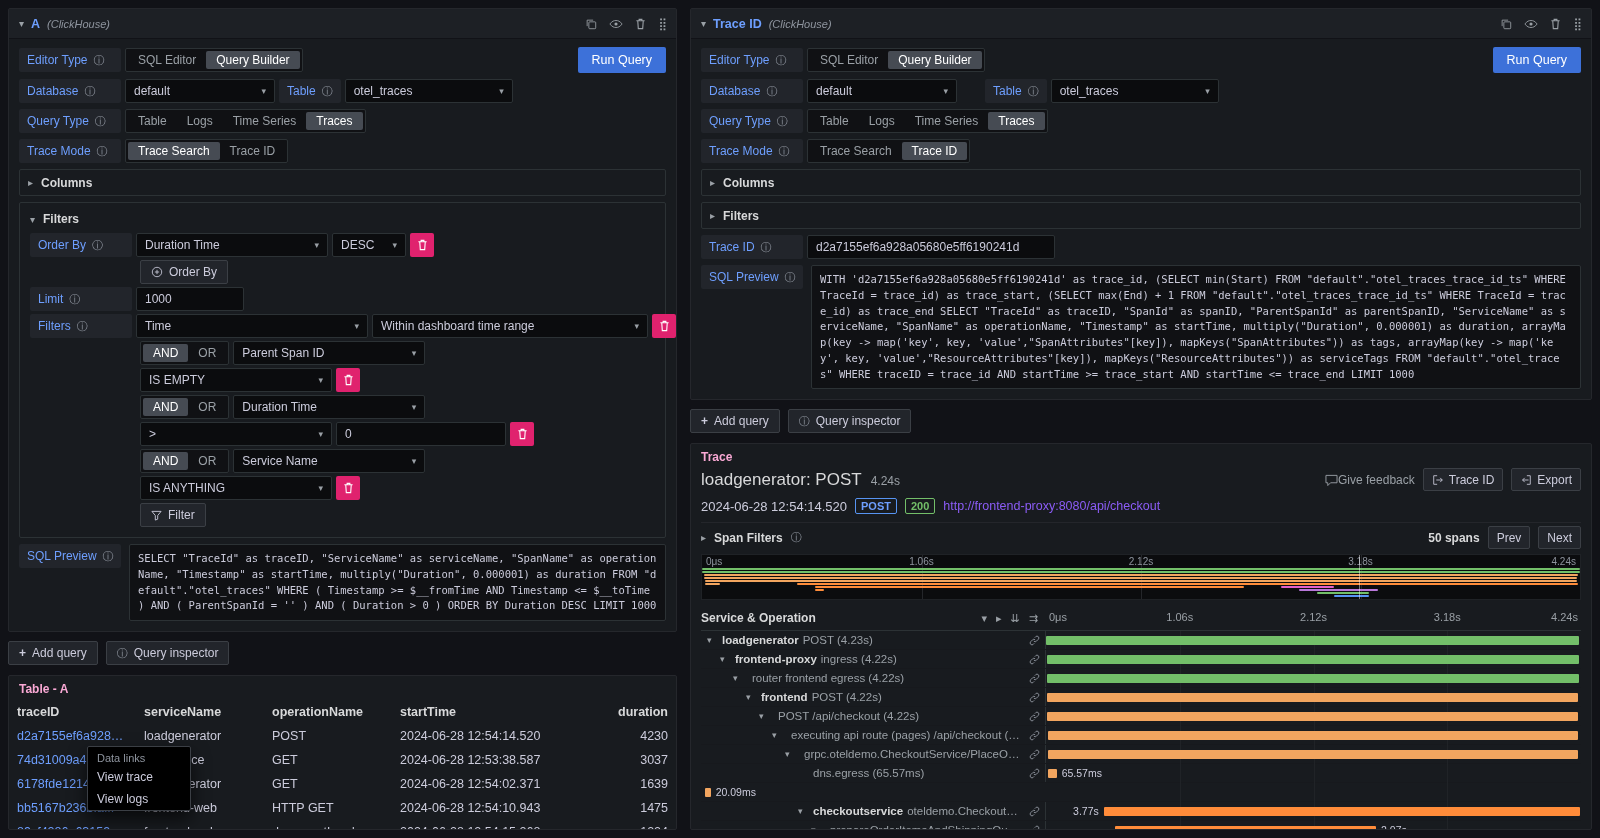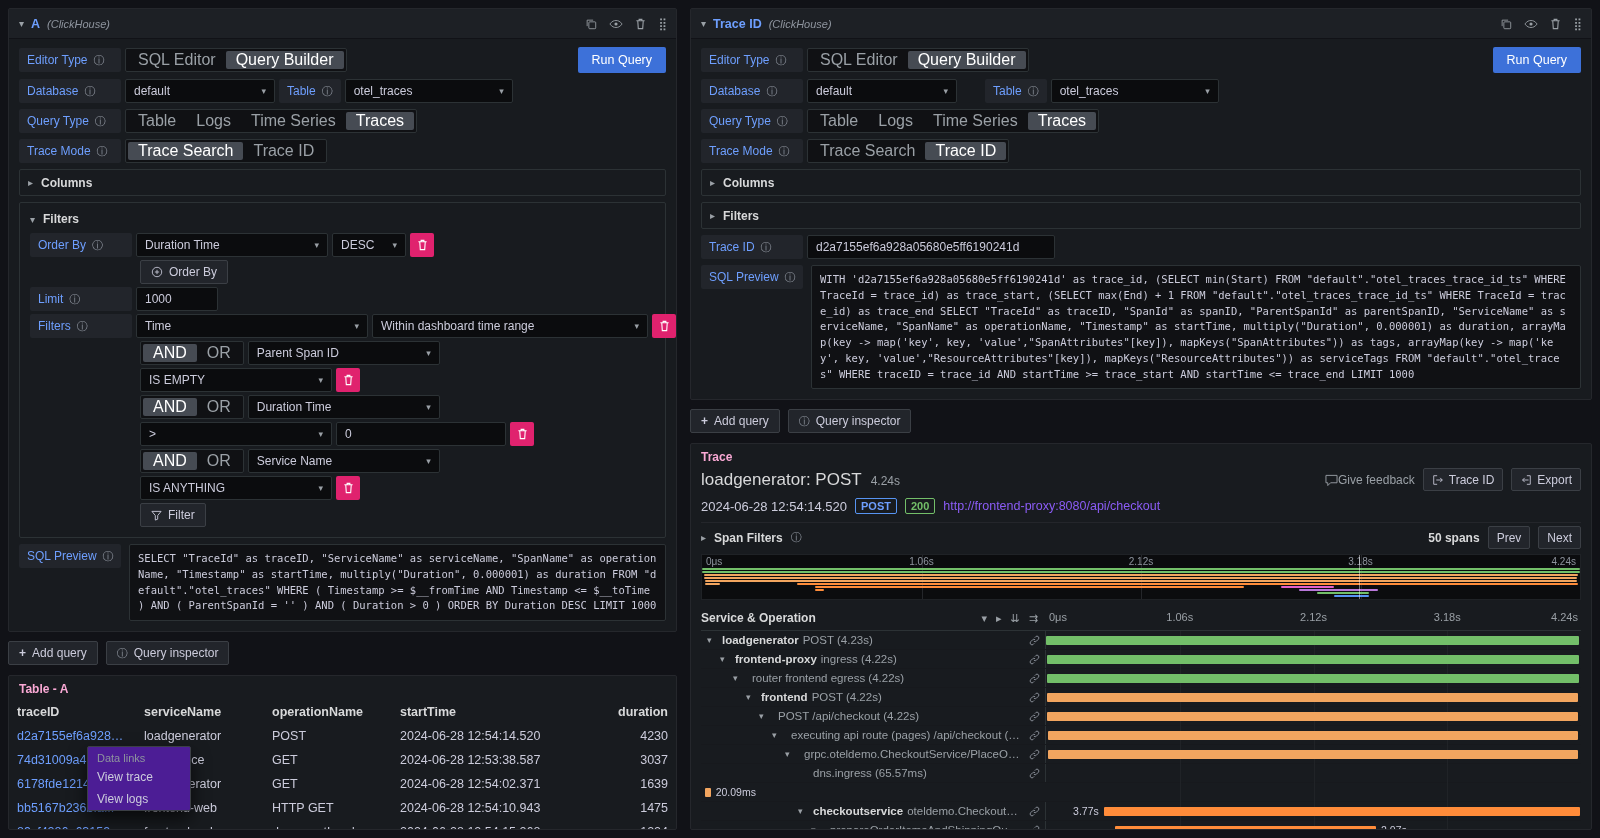--- a/index.html
+++ b/index.html
@@ -15,21 +15,21 @@
 .hdr-icons{margin-left:auto;display:flex;gap:12px;align-items:center;color:#9aa0a6}
 .hdr-icons .grip{font-size:12px;letter-spacing:-1px}
 .chevron{color:#9aa0a6;font-size:10px}
 .qcard-body{padding:8px 10px 10px;display:flex;flex-direction:column;gap:6px}
 .frow{display:flex;align-items:center;gap:4px}
 .chip{display:inline-flex;align-items:center;gap:6px;background:#22252b;color:var(--label,#6e9fff);
   height:24px;padding:0 8px;border-radius:2px;font-size:12px;flex:none;white-space:nowrap}
 .w100{width:102px}
 .info{color:#8e949e;font-size:11px}
 .radio{display:inline-flex;background:#101114;border:1px solid #2c3235;border-radius:2px;height:24px;padding:2px;flex:none}
-.radio span{padding:0 10px;display:flex;align-items:center;border-radius:2px;color:#9aa0a6;font-size:16px;white-space:nowrap}
+.radio span{padding:0 10px;display:flex;align-items:center;border-radius:2px;color:#9aa0a6;font-size:12px;white-space:nowrap}
 .radio span.sel{background:#464b53;color:#fff}
 .btn-primary{margin-left:auto;background:var(--accent,#3d71d9);color:#fff;border:none;height:26px;
   padding:0 14px;border-radius:2px;font-size:12.5px;font-family:inherit}
 .select{display:inline-flex;align-items:center;justify-content:space-between;background:#0b0c0e;
   border:1px solid #2c3235;border-radius:2px;height:24px;padding:0 8px;color:#ccccdc;gap:8px;flex:none}
 .select .car{color:#9aa0a6;font-size:9px}
 .tinput{background:#0b0c0e;border:1px solid #2c3235;border-radius:2px;height:24px;padding:0 8px;
   color:#ccccdc;font-size:12px;font-family:inherit}
 .cbox{border:1px solid #2c3235;border-radius:2px;padding:0 8px;height:27px;display:flex;align-items:center;gap:8px;color:#d8d9da;font-weight:600}
 .fbox{border:1px solid #2c3235;border-radius:2px;padding:5px 10px 10px;display:flex;flex-direction:column;gap:3px}
@@ -44,21 +44,21 @@
   font-family:"DejaVu Sans Mono",monospace;font-size:10.5px;line-height:1.5;color:#ccccdc;
   white-space:pre-wrap;word-break:break-all}
 .footer-btns{display:flex;gap:8px;margin:9px 0 10px;flex:none}
 .panel{background:#181b1f;border:1px solid #25272c;border-radius:2px;flex:1;min-height:0;position:relative;overflow:hidden}
 .panel-title{font-size:12px;font-weight:700;color:#f9a8d4;padding:6px 10px 4px}
 table{width:100%;border-collapse:collapse;font-size:12.5px;table-layout:fixed}
 th{text-align:left;color:#d8d9da;font-weight:700;padding:5px 8px;white-space:nowrap}
 td{padding:5px 8px;color:#ccccdc;white-space:nowrap;overflow:hidden;text-overflow:ellipsis}
 td.link{color:var(--link,#6e9fff)}
 .num{text-align:right}
-.popup{position:absolute;left:78px;top:70px;width:104px;background:#4c1d95;border:1px solid #3b3f45;
+.popup{position:absolute;left:78px;top:70px;width:104px;background:#000000;border:1px solid #3b3f45;
   border-radius:2px;box-shadow:0 8px 18px rgba(0,0,0,.65);z-index:5}
 .popup .ttl{color:#8e949e;font-size:11px;padding:5px 9px 2px}
 .popup .item{padding:4px 9px;color:#ccccdc;font-size:12px}
 
 .trace-panel{display:flex;flex-direction:column;padding:0 10px;overflow:hidden}
 .trace-hdr{display:flex;align-items:center;gap:9px;margin-top:2px;flex:none}
 .trace-title{font-size:17px;color:#d8d9da;font-weight:500}
 .trace-dur{color:#9aa0a6;font-size:12px;margin-top:3px}
 .trace-actions{margin-left:auto;display:flex;gap:8px;align-items:center}
 .feedback{display:flex;color:#9aa0a6;align-items:center;font-size:12px}
@@ -219,21 +219,21 @@
                   <path d="M7 4.5v5M4.5 7h5"></path>
                 </svg>
                 <span>Order By</span>
               </button>
           </div>
           <div class="frow">
             <div class="chip w100">
                 <span>Limit</span>
                 <span class="info">ⓘ</span>
               </div>
-            <input class="tinput" style="width: 82px;" value="1000">
+            <input class="tinput" style="width: 108px;" value="1000">
           </div>
           <div class="frow">
             <div class="chip w100">
                 <span>Filters</span>
                 <span class="info">ⓘ</span>
               </div>
             <div class="select" style="width:232px">
                 <span>Time</span>
                 <span class="car">▾</span>
               </div>
@@ -732,27 +732,31 @@
               </span>
           </div>
           <div class="sr-bars">
               <div class="sbar" style="left: 0.35%; width: 99%; background: rgb(242, 165, 95);"></div>
             </div>
         </div>
 
         <div class="span-row">
           <div class="sr-name" style="padding-left:97px">
             <span class="twisty"></span>
-            <span class="op">dns.ingress (65.57ms)</span>
-            <span class="linkicon">
-                <svg width="11" height="11" viewBox="0 0 24 24">
-                  <path d="M10.6 13.4a4 4 0 0 0 5.7 0l4-4a4 4 0 1 0-5.7-5.7l-2 2M13.4 10.6a4 4 0 0 0-5.7 0l-4 4a4 4 0 1 0 5.7 5.7l2-2" fill="none" stroke="#8e949e" stroke-width="2"></path>
-                </svg>
-              </span>
-          </div>
+            <span class="op">dns.egress (65.57ms)</span>
+            <span class="linkicon">
+                <svg width="11" height="11" viewBox="0 0 24 24">
+                  <path d="M10.6 13.4a4 4 0 0 0 5.7 0l4-4a4 4 0 1 0-5.7-5.7l-2 2M13.4 10.6a4 4 0 0 0-5.7 0l-4 4a4 4 0 1 0 5.7 5.7l2-2" fill="none" stroke="#8e949e" stroke-width="2"></path>
+                </svg>
+              </span>
+          </div>
+          <div class="sr-bars">
+              <div class="sbar" style="left: 0.4%; width: 1.6%; background: rgb(242, 165, 95);"></div>
+              <span class="sbar-label" style="left: calc(2% + 5px);">65.57ms</span>
+            </div>
         </div>
 
         <div class="span-row">
           <div class="sr-bars">
               <div class="sbar" style="left: 0.5%; width: 0.6%; background: rgb(242, 165, 95);"></div>
               <span class="sbar-label" style="left: calc(1.1% + 5px);">20.09ms</span>
             </div>
         </div>
 
         <div class="span-row">

